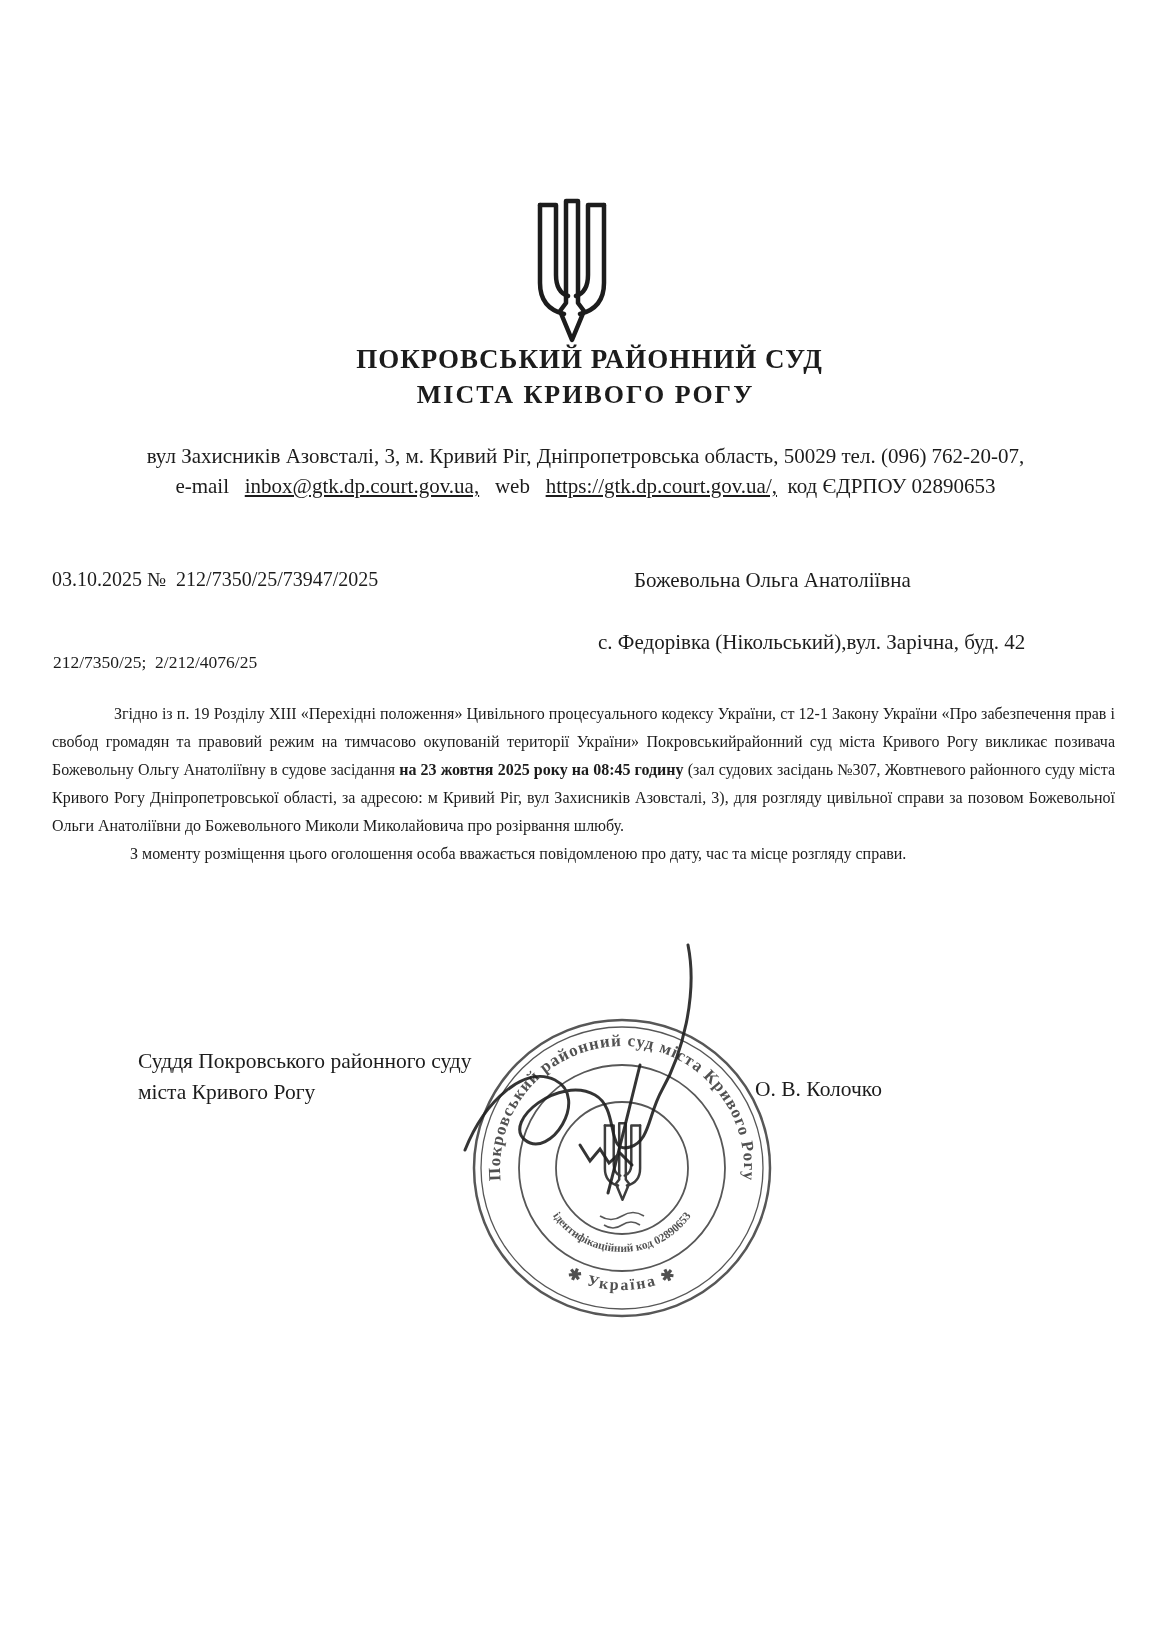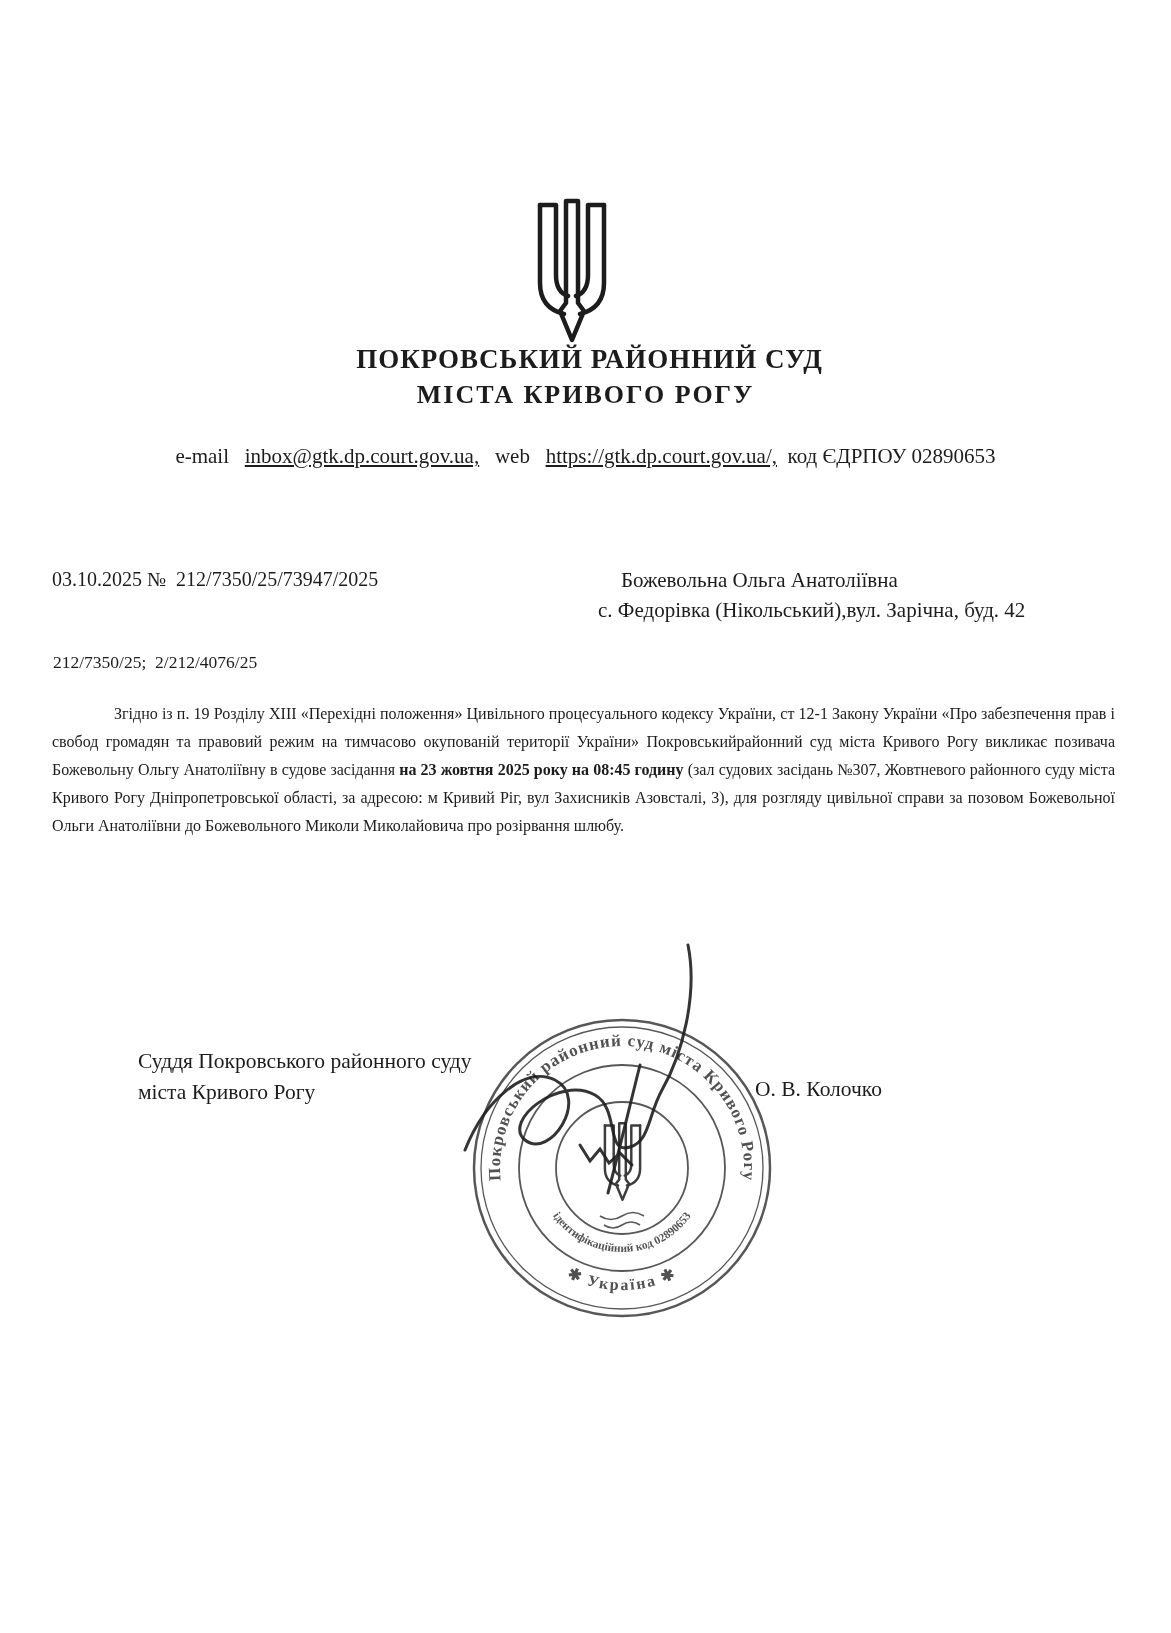--- a/index.html
+++ b/index.html
@@ -7,22 +7,22 @@
   .page { position:relative; width:1171px; height:1633px; background:#ffffff;
           font-family:"Liberation Serif","DejaVu Serif",serif; color:#1c1c1c; overflow:hidden; }
   .abs { position:absolute; }
   .center { left:0; width:100%; text-align:center; }
   .court1 { top:344px; font-size:27px; font-weight:bold; letter-spacing:1px;padding-left:8px; }
   .court2 { top:380px; font-size:26px; font-weight:bold; letter-spacing:2px; }
   .contact { top:441px; font-size:21px; line-height:30px; }
   .u { text-decoration:underline; }
   .refline { left:52px; top:568px; font-size:20px; white-space:pre-wrap; }
   .recipient { left:585px; top:565px; width:560px; font-size:21px; line-height:30px; }
-  .recipient .r1 { margin-left:36px; }
-  .recipient .r3 { margin-left:13px; white-space:nowrap; }
+  .recipient .r1 { margin-left:49px; }
+  .recipient .r3 { margin-left:13px; white-space:nowrap;margin-top:32px; }
   .caseline { left:53px; top:652px; font-size:17.5px; white-space:pre-wrap;font-family:Liberation Serif, serif; }
   .bodytext { left:52px; top:700px; width:1063px; font-size:16px; line-height:28px; text-align:justify; }
   .p1 { text-indent:62px; }
   .p2 { text-indent:78px; }
   .judge { left:113px; top:1046px; font-size:21.5px; line-height:31px;margin-left:25px; }
   .judge-name { left:755px; top:1077px; font-size:21.5px; }
   .emblem { left:518px; top:195px; }
   .stamp { left:462px; top:1008px; opacity:.85; }
   .sig { left:430px; top:915px; }
 </style>
@@ -43,40 +43,42 @@
         </g>
       </defs>
       <use href="#tryzub-shape" xlink:href="#tryzub-shape"></use>
     </svg>
   </div>
 
   <div class="abs center court1">ПОКРОВСЬКИЙ РАЙОННИЙ СУД</div>
   <div class="abs center court2">МІСТА КРИВОГО РОГУ</div>
 
   <div class="abs center contact">
+    <div>вул  Захисників Азовсталі, 3, м. Кривий Ріг,  Дніпропетровська область, 50029 тел. (096) 762-20-07,</div>
     <div>
       <span>e-mail</span>&nbsp;&nbsp;
       <span class="u">inbox@gtk.dp.court.gov.ua,</span>&nbsp;&nbsp;
       <span>web</span>&nbsp;&nbsp;
       <span class="u">https://gtk.dp.court.gov.ua/,</span>&nbsp;
       <span>код ЄДРПОУ 02890653</span>
     </div>
   </div>
 
   <div class="abs refline">03.10.2025 №  212/7350/25/73947/2025</div>
 
   <div class="abs recipient">
     <div class="r1">Божевольна Ольга Анатоліївна</div>
     <div class="r3">с. Федорівка (Нікольський),вул. Зарічна, буд. 42</div>
   </div>
 
   <div class="abs caseline">212/7350/25;  2/212/4076/25</div>
 
   <div class="abs bodytext">
     <p class="p1"><span>Згідно із п. 19 Розділу XIII «Перехідні положення» Цивільного процесуального кодексу України, ст 12-1 Закону України «Про забезпечення прав і свобод громадян та правовий режим на тимчасово окупованій території України» Покровськийрайонний суд міста Кривого Рогу   викликає позивача Божевольну Ольгу Анатоліївну в судове засідання </span><b>на 23 жовтня 2025 року на 08:45 годину</b><span> (зал судових засідань №307, Жовтневого районного суду міста Кривого Рогу Дніпропетровської області, за адресою: м Кривий Ріг, вул  Захисників Азовсталі, 3), для розгляду цивільної справи за позовом Божевольної Ольги Анатоліївни до Божевольного Миколи Миколайовича про розірвання шлюбу.</span></p>
+    <p class="p2">З моменту розміщення цього оголошення особа вважається повідомленою про дату, час та місце розгляду справи.</p>
   </div>
 
   <div class="abs judge">
     <div>Суддя  Покровського районного суду</div>
     <div>міста Кривого Рогу</div>
   </div>
   <div class="abs judge-name">О.  В.  Колочко</div>
 
   <div class="abs stamp">
     <svg width="320" height="320" viewBox="0 0 320 320" xmlns="http://www.w3.org/2000/svg" xmlns:xlink="http://www.w3.org/1999/xlink">

